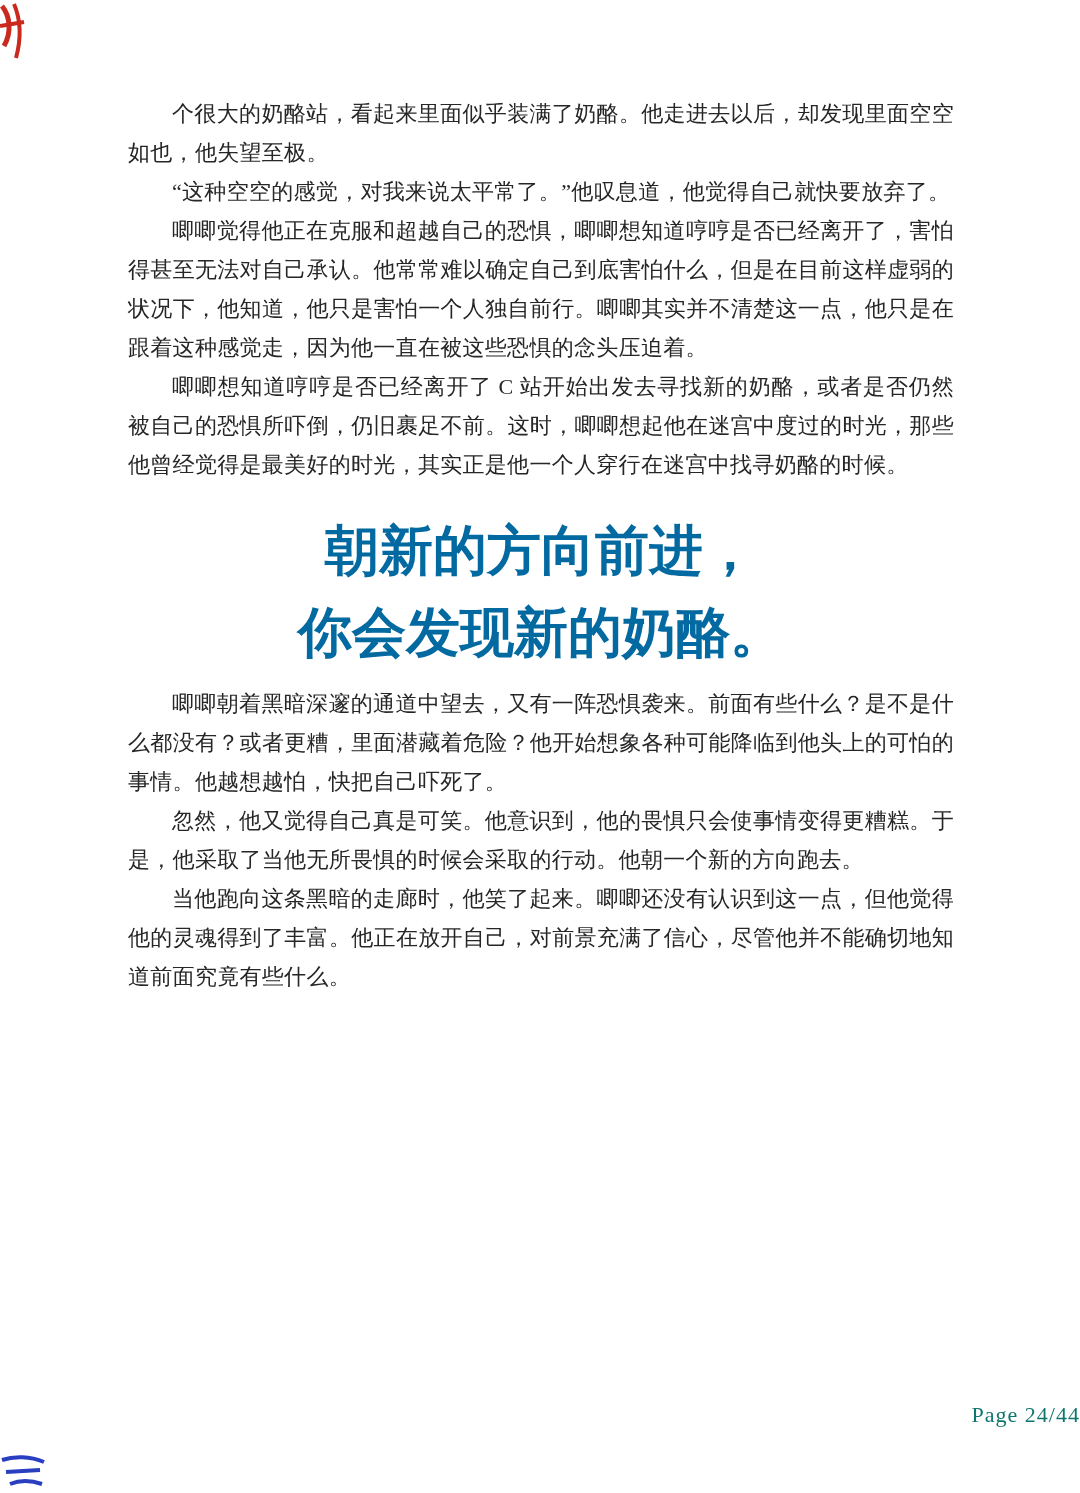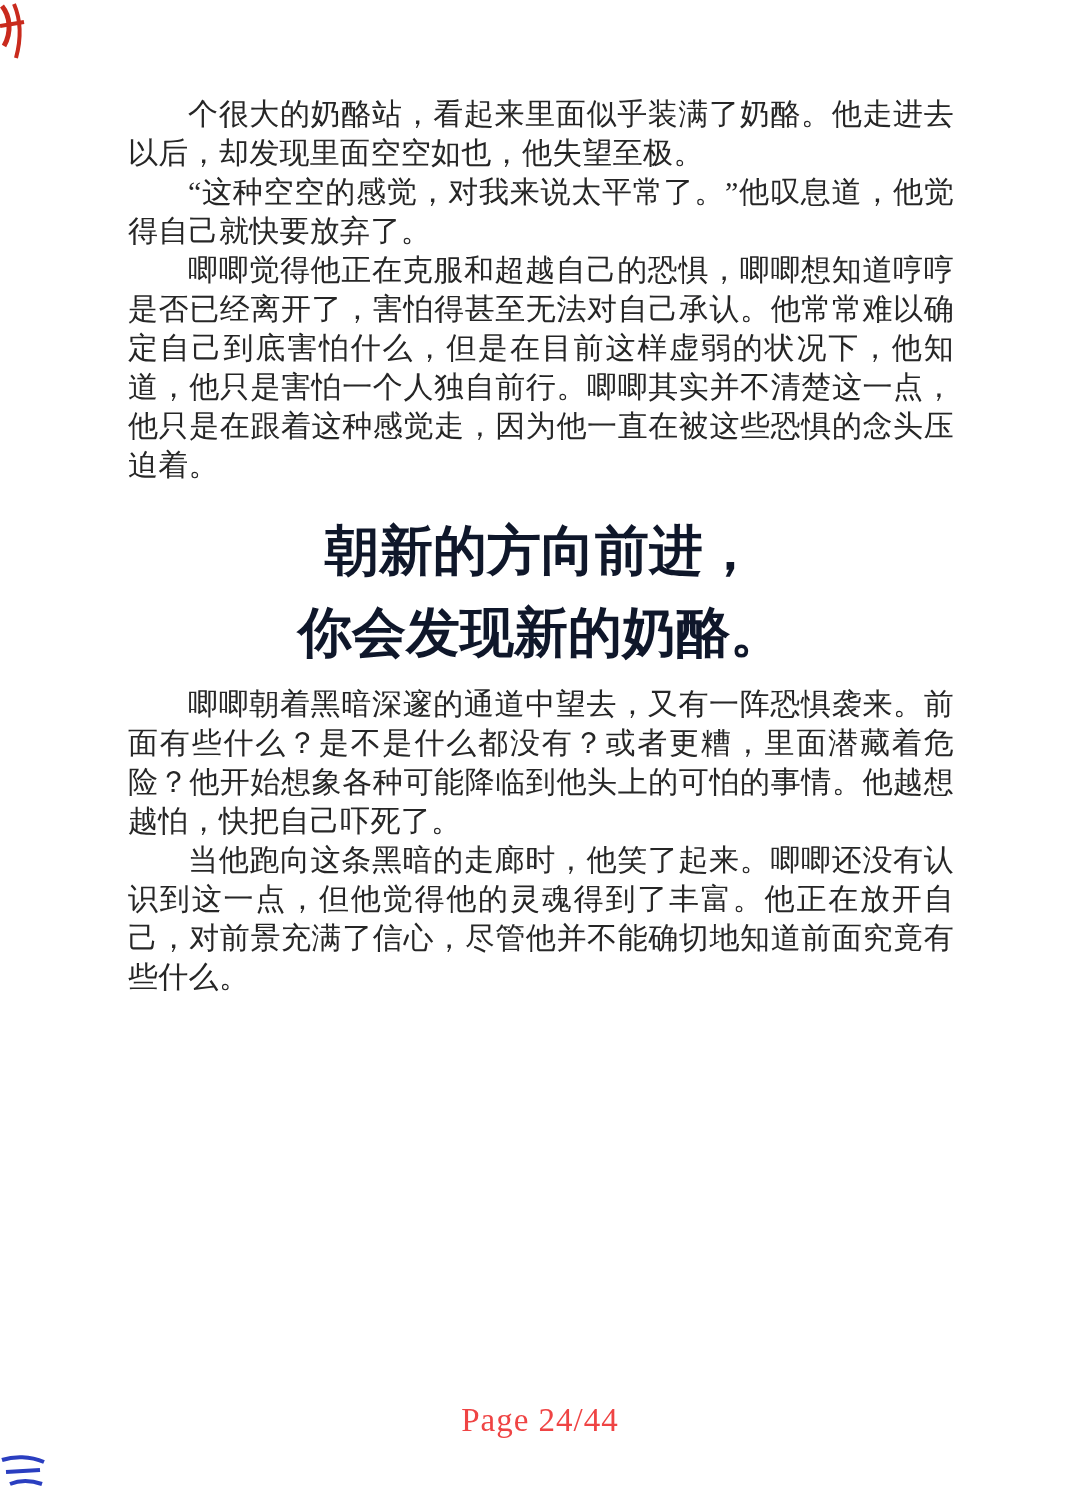--- a/index.html
+++ b/index.html
@@ -17,46 +17,46 @@
     color: #262626;
   }
   .textblock {
     position: absolute;
     left: 128px;
     top: 94px;
     width: 826px;
   }
   p.body {
     margin: 0;
-    font-size: 30px;
+    font-size: 22px;
     line-height: 39px;
     text-align: justify;
     text-justify: inter-ideograph;
     text-indent: 2em;
     letter-spacing: 0.3px;
   }
   .headline {
     margin: 26px 0 10px 0;
     text-align: center;
     font-weight: 700;
     font-size: 54px;
-    color: #0f172a;
+    color: #0369a1;
   }
   .headline .hline {
     display: block;
     line-height: 82px;
   }
   .footer {
     position: absolute;
     left: 0;
     right: 0;
     top: 1402px;
-    text-align: center;
-    font-size: 33px;
-    color: #ef4444;
+    text-align: right;
+    font-size: 22px;
+    color: #0f766e;
     letter-spacing: 1px;
   }
   
   .artifact {
     position: absolute;
     pointer-events: none;
   }
   .artifact.top-left { left: 0; top: 2px; }
   .artifact.bottom-left { left: 0; top: 1454px; }
 </style>
@@ -78,25 +78,27 @@
       <path d="M2 6 C 14 2, 30 2, 44 8" stroke="#2a3ec0" stroke-width="4" fill="none"></path>
       <path d="M6 18 L 40 16" stroke="#2a3ec0" stroke-width="4" fill="none"></path>
       <path d="M10 30 C 20 26, 30 26, 42 30" stroke="#2a3ec0" stroke-width="4" fill="none"></path>
     </svg>
   </div>
 
   <div class="textblock">
     <p class="body">个很大的奶酪站，看起来里面似乎装满了奶酪。他走进去以后，却发现里面空空如也，他失望至极。</p>
     <p class="body">“这种空空的感觉，对我来说太平常了。”他叹息道，他觉得自己就快要放弃了。</p>
     <p class="body">唧唧觉得他正在克服和超越自己的恐惧，唧唧想知道哼哼是否已经离开了，害怕得甚至无法对自己承认。他常常难以确定自己到底害怕什么，但是在目前这样虚弱的状况下，他知道，他只是害怕一个人独自前行。唧唧其实并不清楚这一点，他只是在跟着这种感觉走，因为他一直在被这些恐惧的念头压迫着。</p>
+    <p class="body">唧唧想知道哼哼是否已经离开了 C 站开始出发去寻找新的奶酪，或者是否仍然被自己的恐惧所吓倒，仍旧裹足不前。这时，唧唧想起他在迷宫中度过的时光，那些他曾经觉得是最美好的时光，其实正是他一个人穿行在迷宫中找寻奶酪的时候。</p>
 
     <h1 class="headline">
       <span class="hline">朝新的方向前进，</span>
       <span class="hline">你会发现新的奶酪。</span>
     </h1>
 
     <p class="body">唧唧朝着黑暗深邃的通道中望去，又有一阵恐惧袭来。前面有些什么？是不是什么都没有？或者更糟，里面潜藏着危险？他开始想象各种可能降临到他头上的可怕的事情。他越想越怕，快把自己吓死了。</p>
+    <p class="body">忽然，他又觉得自己真是可笑。他意识到，他的畏惧只会使事情变得更糟糕。于是，他采取了当他无所畏惧的时候会采取的行动。他朝一个新的方向跑去。</p>
     <p class="body">当他跑向这条黑暗的走廊时，他笑了起来。唧唧还没有认识到这一点，但他觉得他的灵魂得到了丰富。他正在放开自己，对前景充满了信心，尽管他并不能确切地知道前面究竟有些什么。</p>
   </div>
 
   <div class="footer">Page 24/44</div>
 
 </div>
 
 </body></html>

